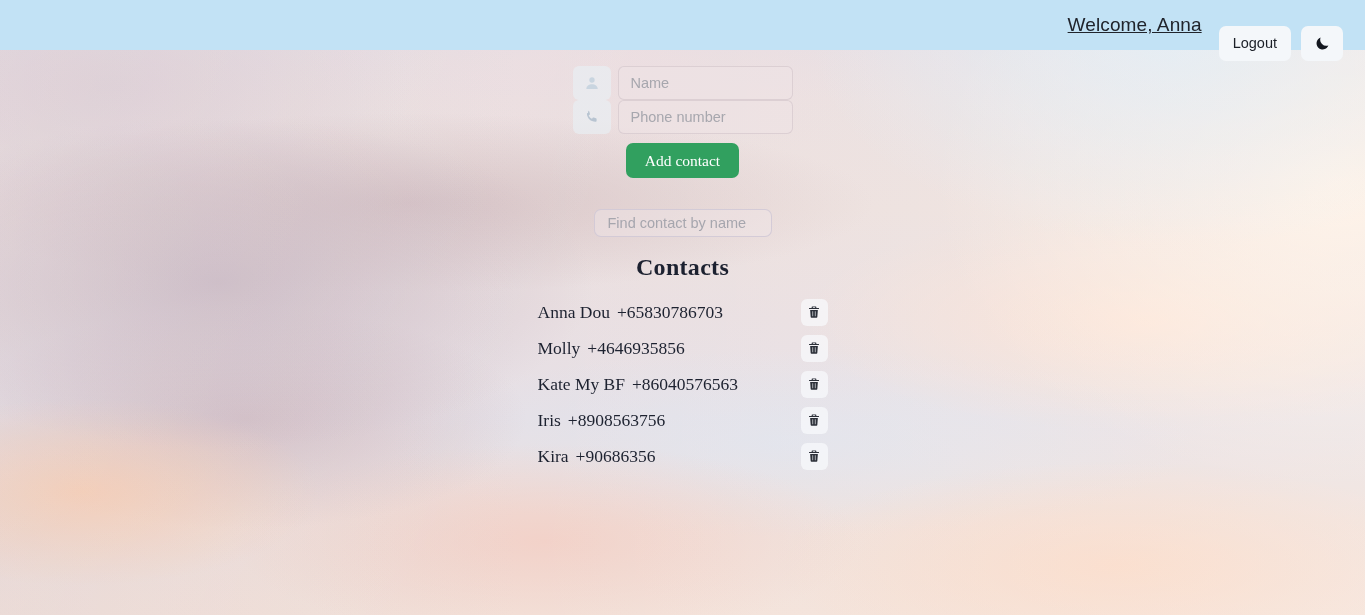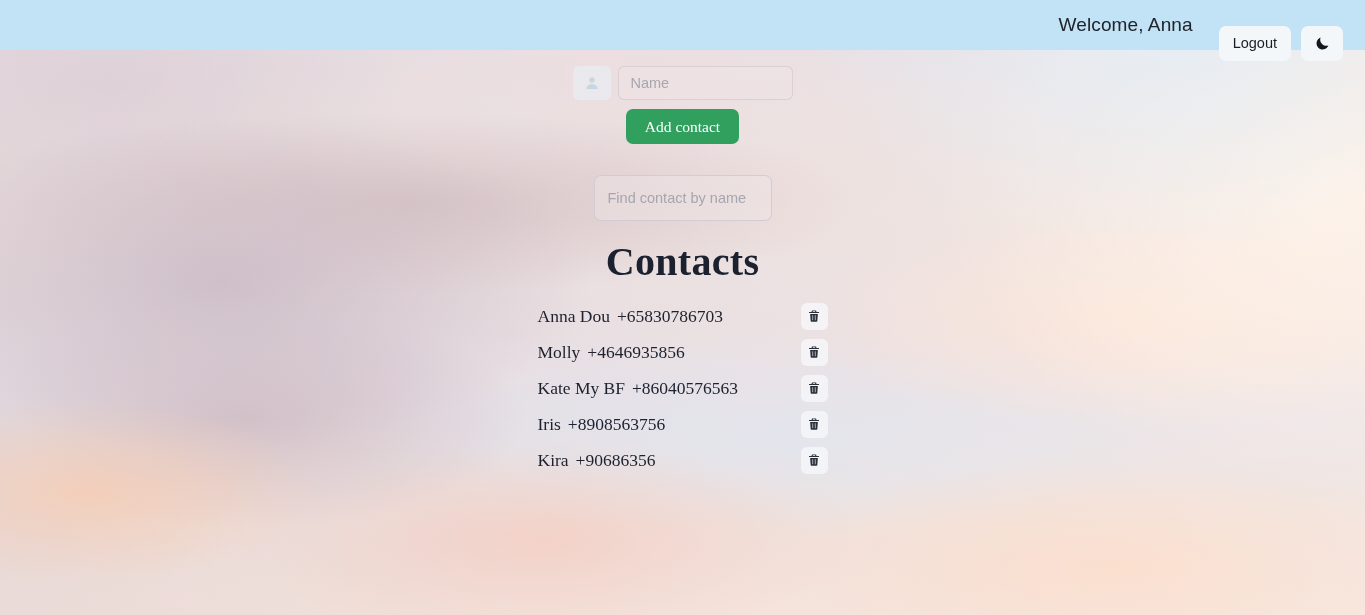--- a/index.html
+++ b/index.html
@@ -75,21 +75,22 @@
     align-items: center;
     justify-content: flex-end;
     padding-right: 22px;
     gap: 10px;
     z-index: 5;
   }
   #welcome-text {
     font-size: 19px;
     color: #20242c;
     letter-spacing: 0.1px;
-    margin-right: 16px;
+    margin-right: 7px;
+    text-decoration: underline;
   }
   .hdr-btn {
     background: #f4f7fa;
     border: none;
     border-radius: 7px;
     height: 35px;
     display: flex;
     align-items: center;
     justify-content: center;
     cursor: pointer;
@@ -154,37 +155,37 @@
     border-radius: 7px;
     height: 35px;
     padding: 0 19px;
     font-size: 15.5px;
     font-family: Liberation Serif, serif;
     cursor: pointer;
   }
 
   #filter-input {
     margin-top: 31px;
-    width: 178px; height: 46px;
+    width: 178px; height: 28px;
     background: rgba(240,232,234,0.42);
     border: 1px solid rgba(205,198,212,0.8);
     border-radius: 7px;
     padding: 0 13px;
     font-size: 14.5px;
     font-family: "Liberation Sans", sans-serif;
     color: #3c3f46;
     outline: none;
   }
   #filter-input::placeholder { color: #a6a6ae; }
 
   #contacts-title {
     margin: 17px 0 0 0;
     font-family: "Liberation Serif", serif;
     font-weight: bold;
-    font-size: 40px;
+    font-size: 24px;
     color: #1c2130;
     letter-spacing: 0.3px;
   }
 
   
   #contact-list {
     list-style: none;
     margin: 13px 0 0 0;
     padding: 0;
     width: 290px;
@@ -242,20 +243,28 @@
       <div class="field-row">
         <span class="field-icon">
           <svg width="16" height="16" viewBox="0 0 24 24" aria-hidden="true">
             <circle cx="12" cy="7.5" r="4" fill="#c9d5e0"></circle>
             <path d="M3.5 21c0-4.4 3.8-7 8.5-7s8.5 2.6 8.5 7z" fill="#c9d5e0"></path>
           </svg>
         </span>
         <input class="field-input" id="name-input" type="text" placeholder="Name" style="">
       </div>
 
+      <div class="field-row">
+        <span class="field-icon">
+          <svg width="16" height="16" viewBox="0 0 24 24" aria-hidden="true">
+            <path d="M6.6 2.8c.6 0 1.1.4 1.3 1l1 3.2c.2.6 0 1.2-.5 1.6L7 9.7c1 2.2 2.8 4 5 5l1.1-1.4c.4-.5 1-.7 1.6-.5l3.2 1c.6.2 1 .7 1 1.3v2.7c0 .9-.8 1.6-1.6 1.5C9.6 18.7 5.3 14.4 4.4 7.5c-.1-.8.6-1.6 1.5-1.6z" fill="#b8c4d1"></path>
+          </svg>
+        </span>
+        <input class="field-input" id="phone-input" type="text" placeholder="Phone number" style="">
+      </div>
 
       <button id="add-contact-button">Add contact</button>
     </div>
 
     <input id="filter-input" type="text" placeholder="Find contact by name" style="">
 
     <h2 id="contacts-title">Contacts</h2>
 
     <ul id="contact-list">
         <li class="contact-item">

